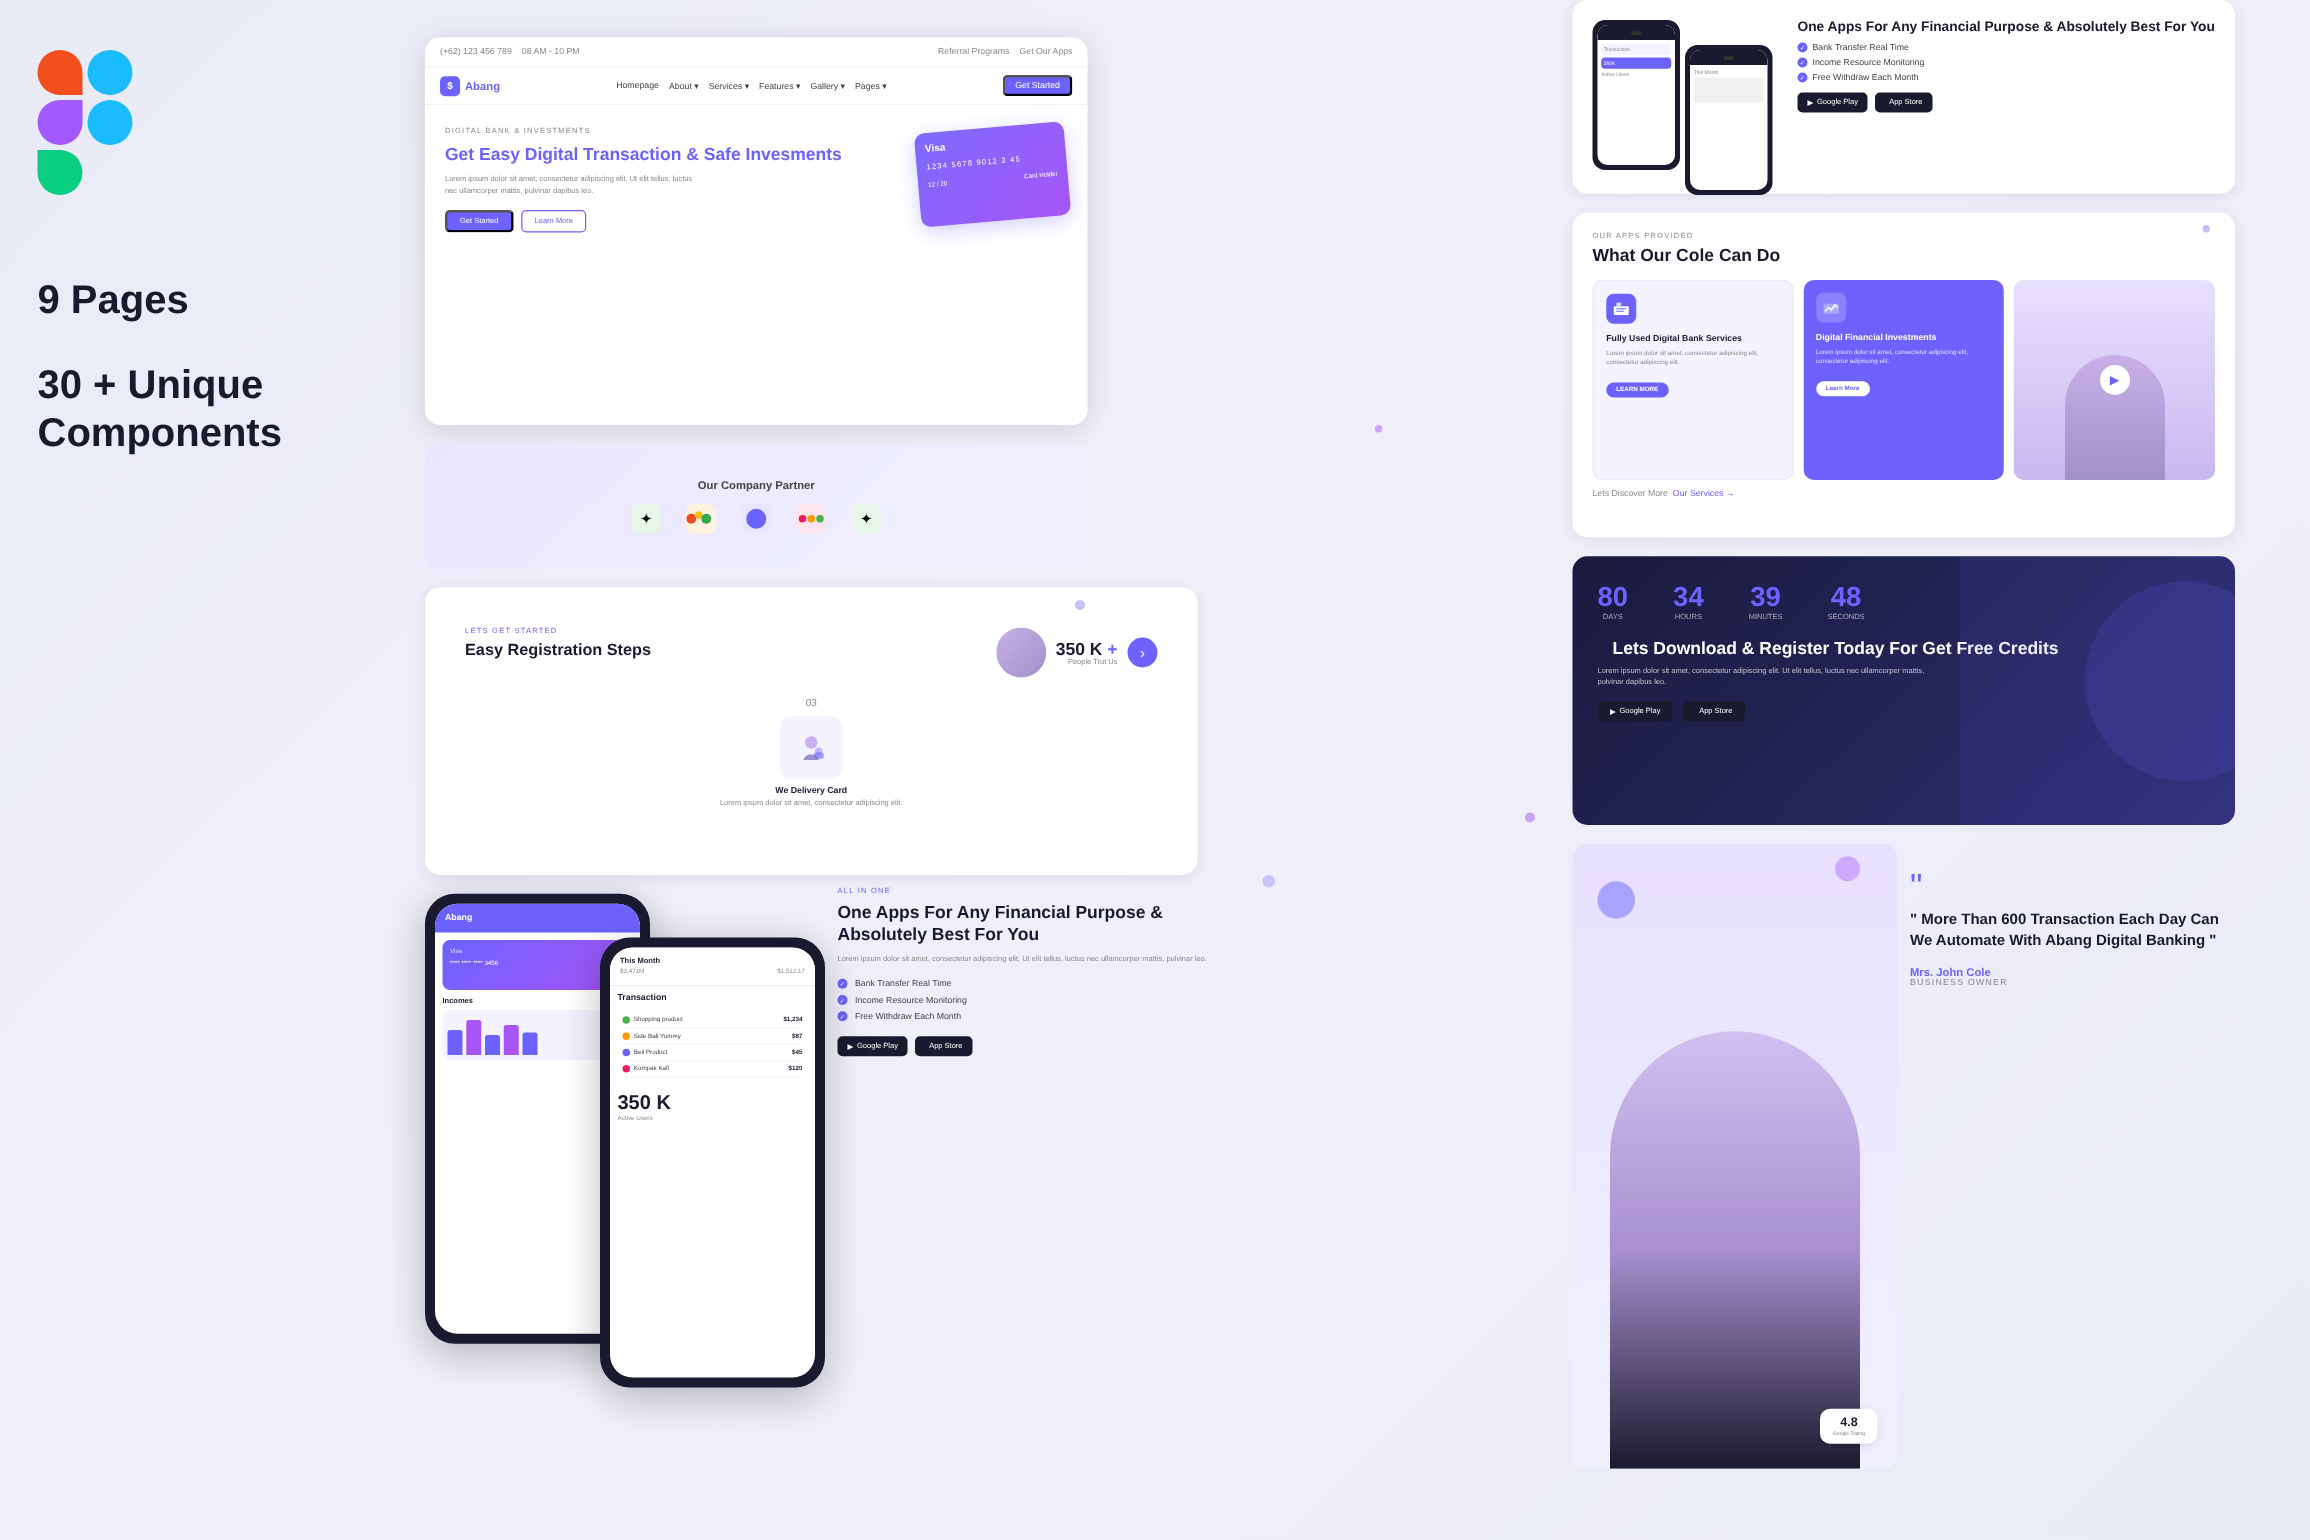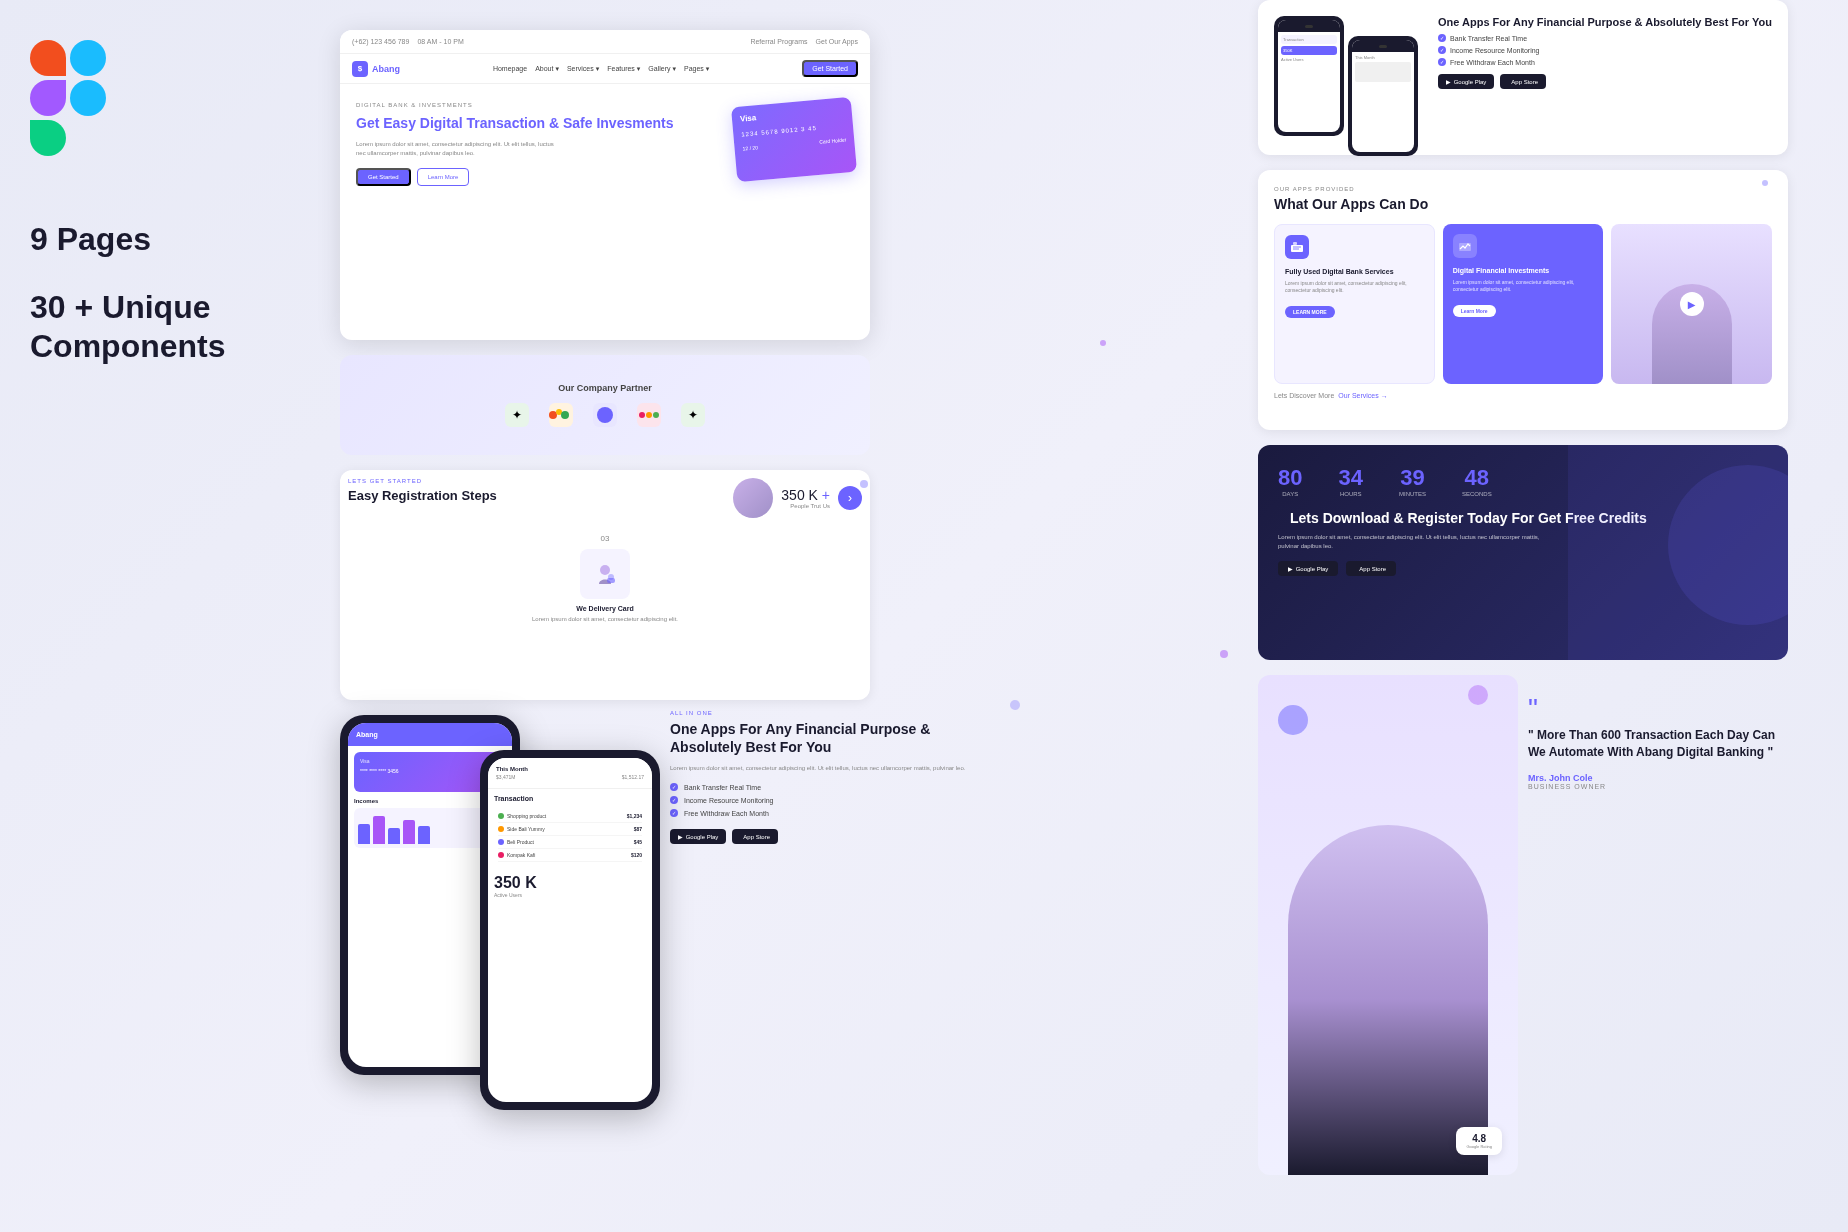--- a/index.html
+++ b/index.html
@@ -190,44 +190,44 @@
       border-radius: 6px;
       display: flex; align-items: center; justify-content: center;
       font-size: 12px;
     }
 
     
     .steps-section {
       position: absolute;
       left: 60px;
       top: 470px;
-      width: 530px;
+      width: 618px;
       height: 230px;
       background: white;
       border-radius: 12px;
-      padding: 8px;
+      padding: 32px;
       box-shadow: 0 2px 12px rgba(0,0,0,0.08);
     }
     .steps-header {
       display: flex;
       justify-content: space-between;
       align-items: flex-start;
       margin-bottom: 16px;
     }
     .steps-tag { font-size: 6px; color: #6c63ff; text-transform: uppercase; letter-spacing: 1px; margin-bottom: 4px; }
     .steps-title { font-size: 13px; font-weight: 700; color: #1a1a2e; }
     .steps-right {
       display: flex;
       align-items: center;
       gap: 8px;
     }
     .people-trust {
       text-align: right;
     }
-    .trust-num { font-size: 14px; font-weight: 400; color: #1a1a2e; }
+    .trust-num { font-size: 14px; font-weight: 700; color: #1a1a2e; }
     .trust-label { font-size: 6px; color: #888; }
     .steps-grid {
       display: flex;
       gap: 12px;
     }
     .step-item {
       flex: 1;
       text-align: center;
     }
     .step-num {
@@ -838,21 +838,21 @@
             <span></span>
             <span>App Store</span>
           </div>
         </div>
       </div>
     </div>
   </div>
 
   <div class="apps-section">
     <div class="apps-tag">OUR APPS PROVIDED</div>
-    <div class="apps-title">What Our Apps Can Do</div>
+    <div class="apps-title">What Our Cole Can Do</div>
     <div class="apps-grid">
 
       <div class="app-card light-bg">
         <div class="app-card-icon">
           <svg width="14" height="14" viewBox="0 0 14 14">
               <rect x="1" y="5" width="12" height="7" rx="1" fill="white"></rect>
               <rect x="3" y="2" width="4" height="3" rx="1" fill="white" opacity="0.7"></rect>
               <line x1="3" y1="7" x2="11" y2="7" stroke="#6c63ff" stroke-width="0.8"></line>
               <line x1="3" y1="9" x2="9" y2="9" stroke="#6c63ff" stroke-width="0.8"></line>
             </svg>

